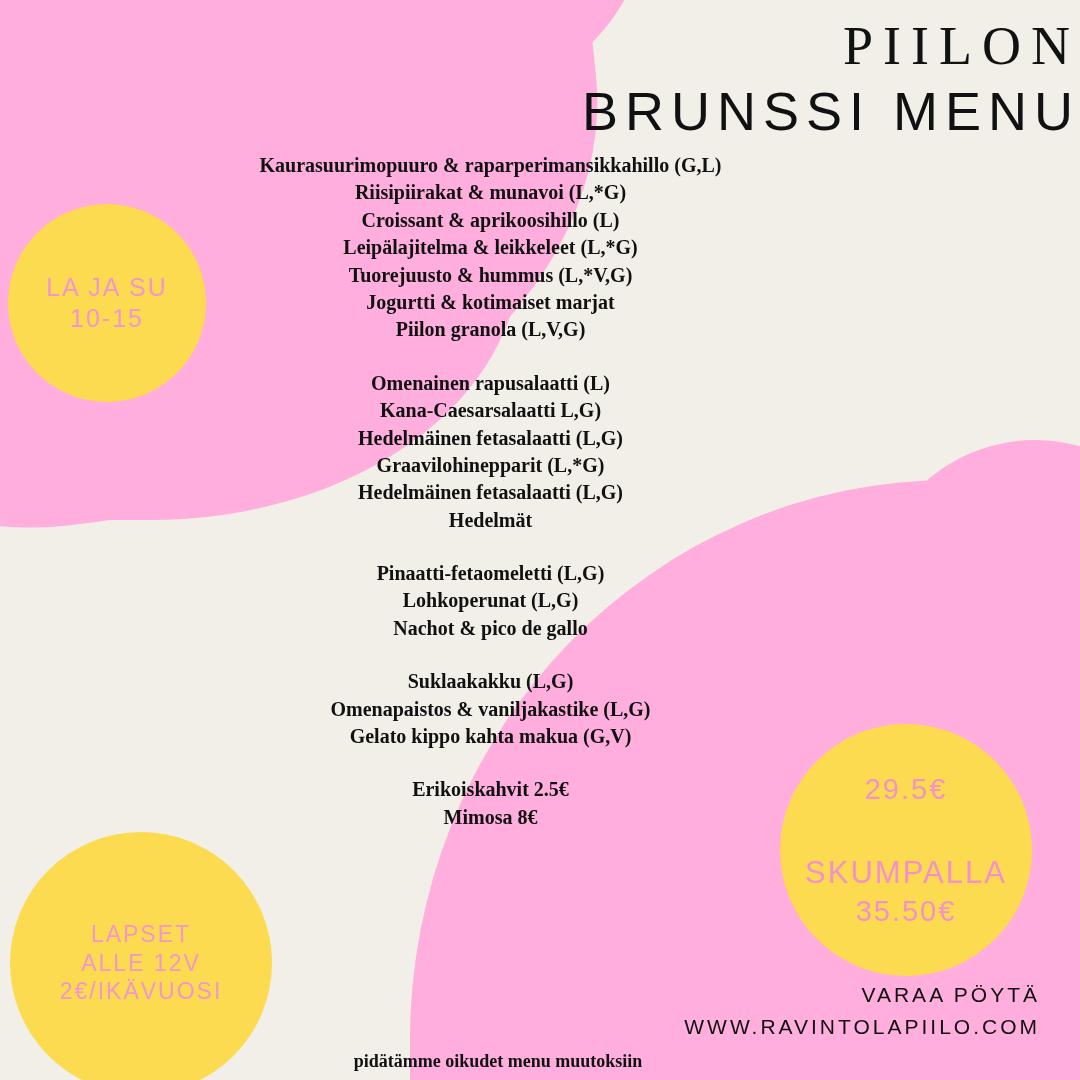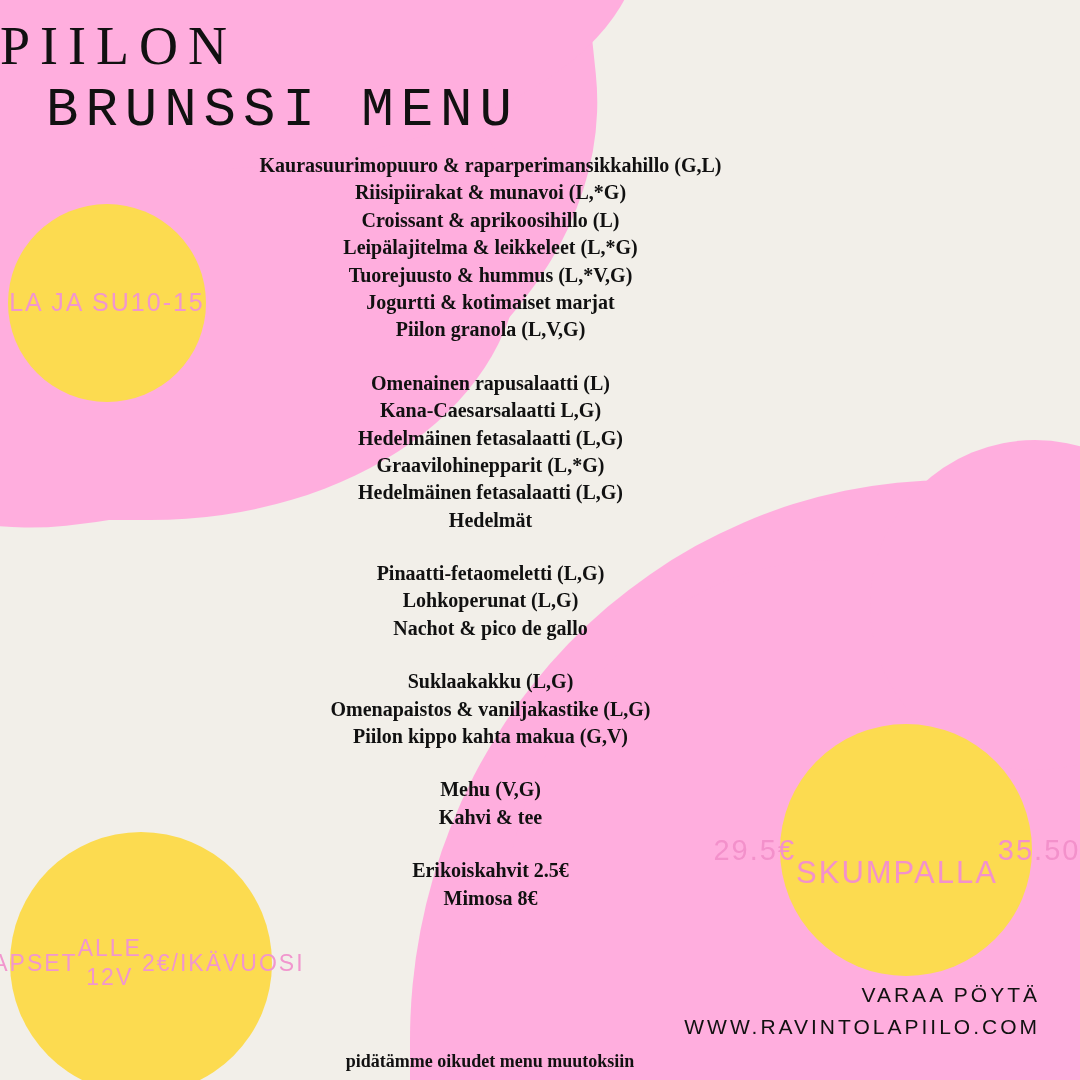--- a/index.html
+++ b/index.html
@@ -76,21 +76,21 @@
     height: 330px;
     border-radius: 50%;
   }
 
   
   .circle {
     position: absolute;
     background: #fcdb50;
     border-radius: 50%;
     display: flex;
-    flex-direction: row;
+    flex-direction: column;
     align-items: center;
     justify-content: center;
     text-align: center;
     color: #f196ce;
     font-family: "Liberation Sans", sans-serif;
     letter-spacing: 2px;
     line-height: 1.25;
   }
   .circle-hours {
     left: 8px;
@@ -118,32 +118,32 @@
     font-size: 31px;
     margin-top: 47px;
   }
 
   
   .title-block {
     position: absolute;
     top: 18px;
     left: 0;
     width: 1080px;
-    text-align: left;
+    text-align: right;
     z-index: 5;
   }
   .title-line-1 {
     font-family: "Liberation Serif", serif;
     font-size: 54px;
     letter-spacing: 10px;
     color: #111;
     line-height: 1.05;
   }
   .title-line-2 {
-    font-family: Liberation Mono, monospace;
+    font-family: Liberation Sans, sans-serif;
     font-size: 54px;
     letter-spacing: 7px;
     color: #111;
     line-height: 1.35;
     margin-left: 46px;
   }
 
   
   .menu {
     position: absolute;
@@ -165,21 +165,21 @@
     white-space: nowrap;
   }
   .menu-group.drinks .menu-item,
   .menu-group.extras .menu-item {
     font-weight: bold;
   }
 
   
   .footer-note {
     position: absolute;
-    left: 0;
+    left: 8px;
     bottom: 8px;
     width: 980px;
     text-align: center;
     font-family: "Liberation Serif", serif;
     font-weight: bold;
     font-size: 18px;
     color: #111;
     z-index: 6;
   }
   .booking {
@@ -249,25 +249,21 @@
         <div class="menu-item">Hedelmät</div>
       </div>
       <div class="menu-group hot-dishes">
         <div class="menu-item">Pinaatti-fetaomeletti (L,G)</div>
         <div class="menu-item">Lohkoperunat (L,G)</div>
         <div class="menu-item">Nachot &amp; pico de gallo</div>
       </div>
       <div class="menu-group desserts">
         <div class="menu-item">Suklaakakku (L,G)</div>
         <div class="menu-item">Omenapaistos &amp; vaniljakastike (L,G)</div>
-        <div class="menu-item">Piilon kippo kahta makua (G,V)</div>
-      </div>
-      <div class="menu-group drinks">
-        <div class="menu-item">Mehu  (V,G)</div>
-        <div class="menu-item">Kahvi &amp; tee</div>
+        <div class="menu-item">Gelato kippo kahta makua (G,V)</div>
       </div>
       <div class="menu-group extras">
         <div class="menu-item">Erikoiskahvit 2.5€</div>
         <div class="menu-item">Mimosa 8€</div>
       </div>
     </div>
 
   <div class="booking">
     <div class="booking-title">VARAA PÖYTÄ</div>
     <div class="booking-url">WWW.RAVINTOLAPIILO.COM</div>

